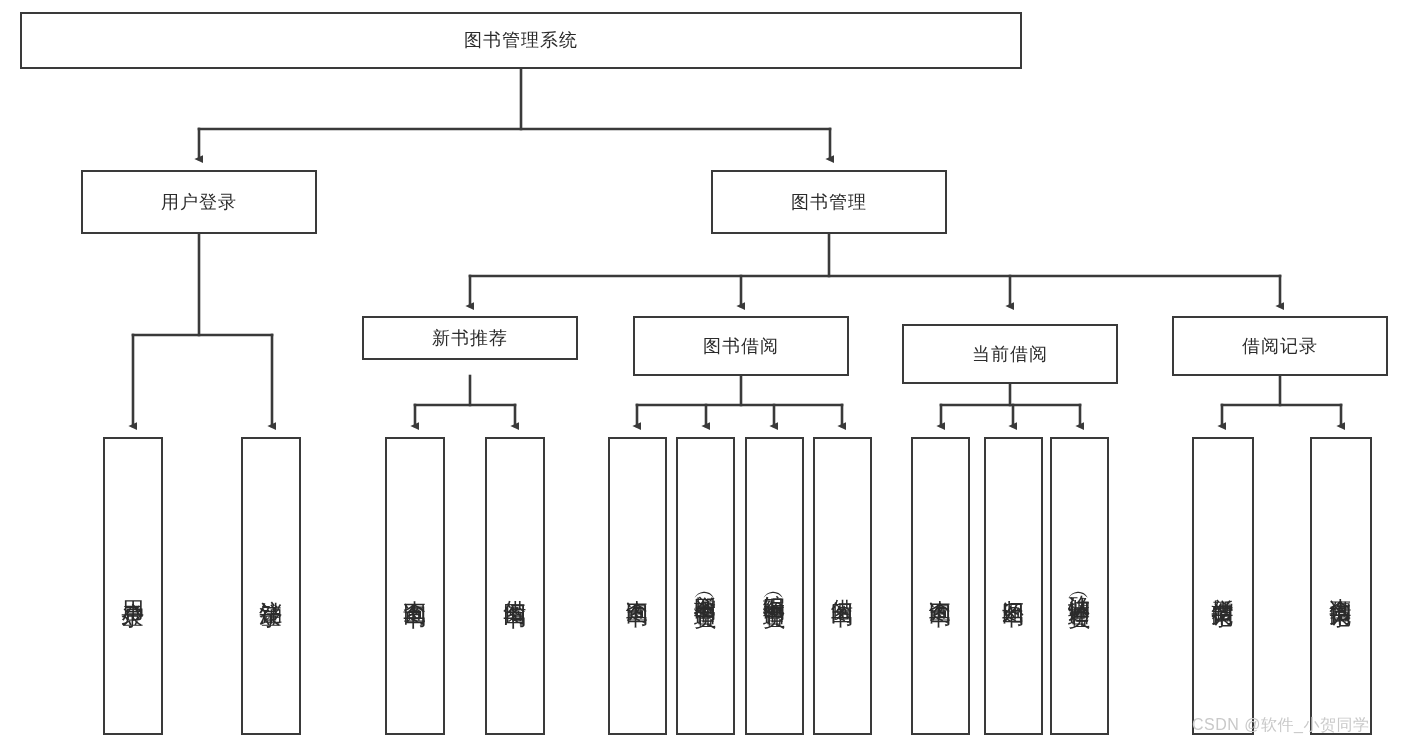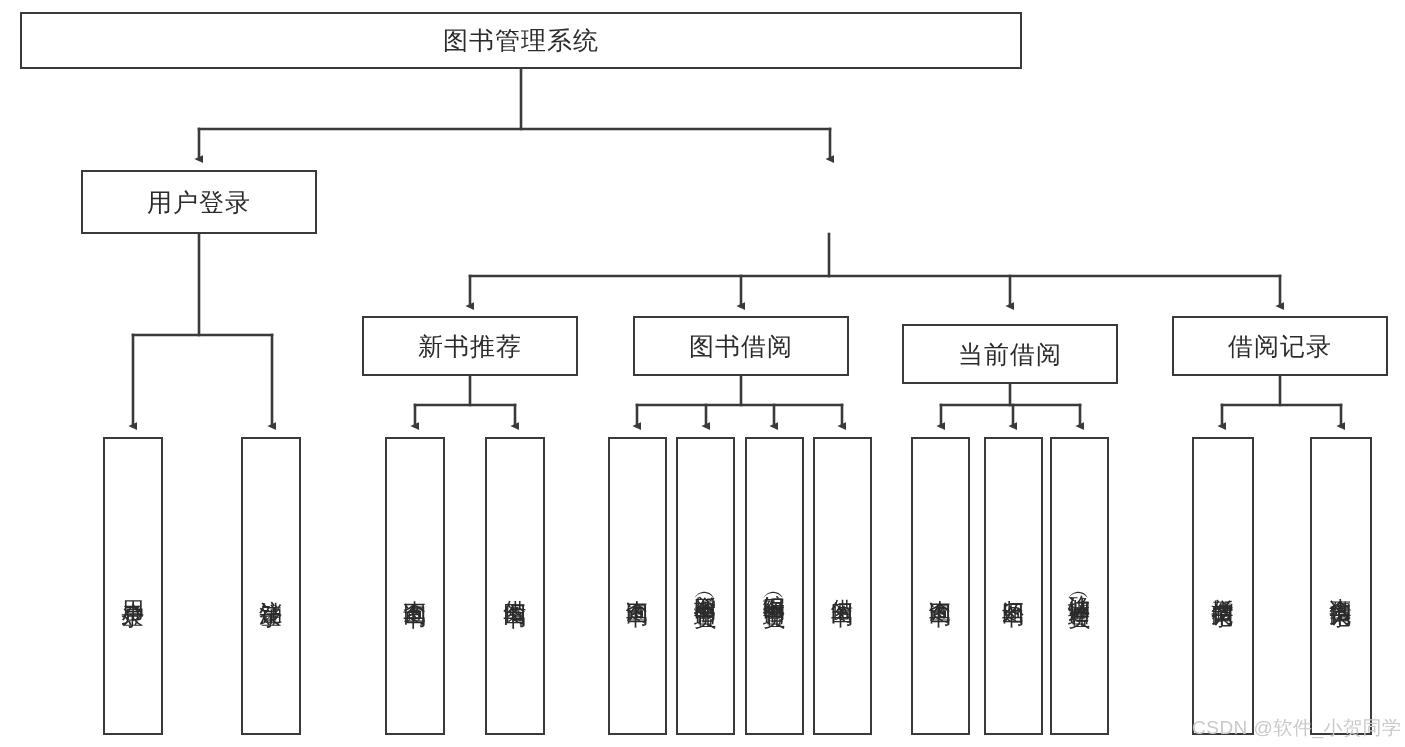--- a/index.html
+++ b/index.html
@@ -29,21 +29,21 @@
     position: absolute;
     box-sizing: border-box;
     border: 2.5px solid #3a3a3a;
     background: #ffffff;
     display: flex;
     align-items: center;
     justify-content: center;
     color: #2b2b2b;
   }
   .node .label {
-    font-size: 25px;
+    font-size: 18px;
     line-height: 1.05;
     letter-spacing: 1px;
     white-space: nowrap;
   }
   .node.vert {
     align-items: center;
     justify-content: center;
   }
   .node.vert .label {
     writing-mode: vertical-rl;
@@ -53,21 +53,21 @@
     letter-spacing: 2px;
     white-space: normal;
     text-align: center;
     max-height: 100%;
   }
   .node.vert.narrow .label {
     font-size: 22px;
   }
   .watermark {
     position: absolute;
-    font-size: 19px;
+    font-size: 16px;
     color: #c9c9c9;
     letter-spacing: 0.5px;
     white-space: nowrap;
     user-select: none;
   }
 </style>
 </head>
 <body>
 
 <div id="canvas">
@@ -122,22 +122,25 @@
     </g>
   </svg>
 
   <div class="node" style="left:20px; top:12px; width:1002px; height:57px;">
     <span class="label">图书管理系统</span>
   </div>
 
   <div class="node" style="left:81px; top:170px; width:236px; height:64px;">
     <span class="label">用户登录</span>
   </div>
+  <div class="node" style="left:711px; top:170px; width:236px; height:64px;">
+    <span class="label">图书管理</span>
+  </div>
 
-  <div class="node" style="left:362px; top:316px; width:216px; height:60px;">
+  <div class="node" style="left:362px; top:316px; width:216px; height:44px;">
     <span class="label">新书推荐</span>
   </div>
   <div class="node" style="left:633px; top:316px; width:216px; height:60px;">
     <span class="label">图书借阅</span>
   </div>
   <div class="node" style="left:902px; top:316px; width:216px; height:60px;margin-top:8px;">
     <span class="label">当前借阅</span>
   </div>
   <div class="node" style="left:1172px; top:316px; width:216px; height:60px;justify-content:center;">
     <span class="label">借阅记录</span>

